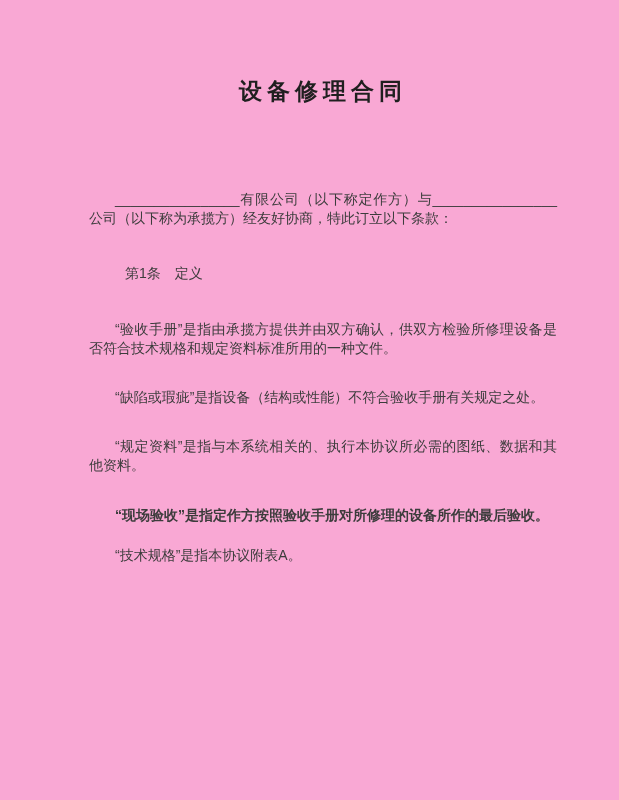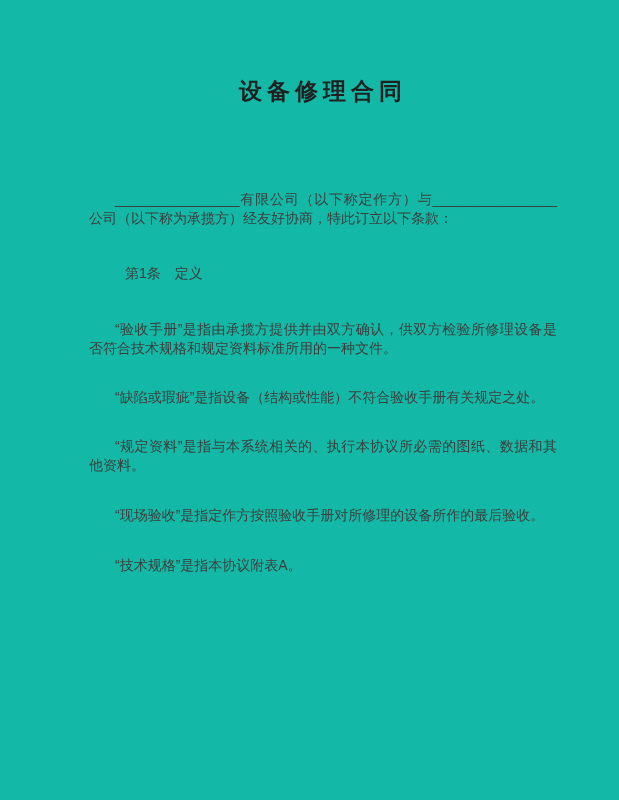--- a/index.html
+++ b/index.html
@@ -4,21 +4,21 @@
 <style>
   html, body {
     margin: 0;
     padding: 0;
     background: #ffffff;
   }
   .page {
     position: relative;
     width: 619px;
     height: 800px;
-    background: #14b8a6;
+    background: #f9a8d4;
     overflow: hidden;
     font-family: "Liberation Sans", "DejaVu Sans", sans-serif;
     color: #3c3c3c;
   }
   .content {
     padding: 76px 62px 0 89px;
   }
   .doc-title {
     margin: 0 0 83px 0;
     font-size: 23px;
@@ -42,21 +42,21 @@
     font-size: 14px;
     line-height: 31px;
     padding-left: 24px;
     font-weight: 400;
     color: #3c3c3c;
   }
   .article-1    { margin-bottom: 31px; }
   .def-0        { margin-bottom: 30px; }
   .def-1        { margin-bottom: 31px; }
   .def-2        { margin-bottom: 30px; }
-  .def-3        { margin-bottom: 31px; }
+  .def-3        { margin-bottom: 21px; font-weight: bold; }
   .def-4        { margin-bottom: 41px; }
   .blank-line {
     letter-spacing: 0;
     white-space: nowrap;
     color: #3c3c3c;
   }
 </style>
 </head>
 <body>
 

